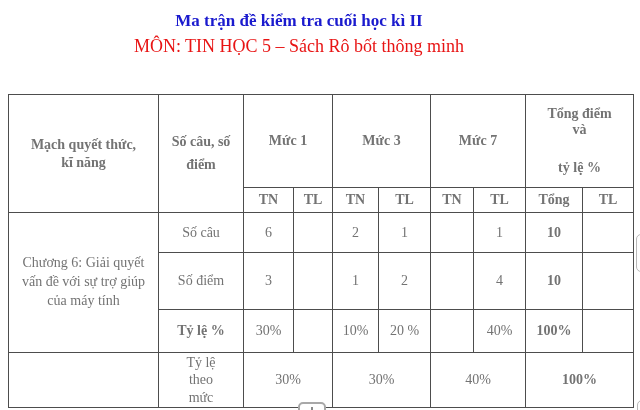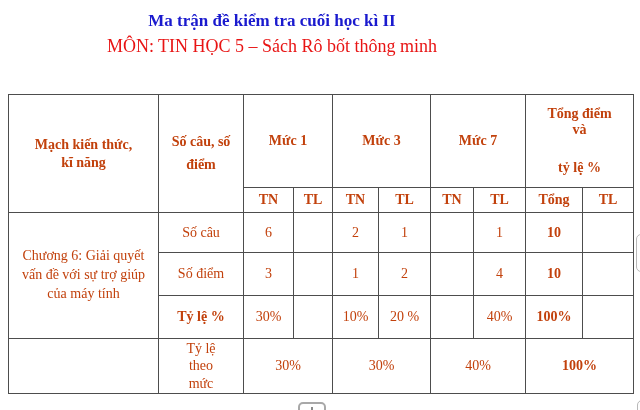--- a/index.html
+++ b/index.html
@@ -9,24 +9,25 @@
     font-family: "Liberation Serif", "DejaVu Serif", serif;
   }
   .page {
     position: relative;
     width: 640px; height: 410px;
     background: #ffffff;
     overflow: hidden;
   }
   .title-wrap {
     position: absolute;
-    top: 10px; left: 0;
+    top: 10px; left: 9px;
     width: 544px;
     text-align: center;
     line-height: 1.3;
+    padding-left: 18px;
   }
   .title-line1 {
     color: #1a1ace;
     font-weight: bold;
     font-size: 17px;
   }
   .title-line2 {
     color: #e81414;
     font-weight: normal;
     font-size: 18px;
@@ -37,28 +38,28 @@
     left: 8px; top: 94px;
     border-collapse: collapse;
     table-layout: fixed;
     width: 625px;
   }
   table.matrix td {
     border: 1px solid #4d4d4d;
     text-align: center;
     vertical-align: middle;
     font-size: 14px;
-    color: #c2410c;
+    color: #737373;
     padding: 0;
     overflow: hidden;
   }
   tr.r-head  { height: 93px; }
   tr.r-sub   { height: 25px; margin-left: 40px; }
   tr.r-socau { height: 40px; }
-  tr.r-sodiem{ height: 43px; margin-left: 32px; }
+  tr.r-sodiem{ height: 57px; margin-left: 32px; }
   tr.r-tyle  { height: 43px; }
   tr.r-foot  { height: 55px; }
 
   td.head { font-weight: bold; }
   td.v-top { vertical-align: top; padding-top: 12px; }
   td.level { vertical-align: top; padding-top: 10px; font-weight: bold; }
   td.total-head { vertical-align: top; padding-top: 8px; font-weight: bold; }
   .total-line3 { margin-top: 22px; }
   .wrap-narrow { display: inline-block; max-width: 112px; line-height: 1.25; }
   .wrap-quest  { display: inline-block; max-width: 72px;  line-height: 1.6; }
@@ -122,21 +123,21 @@
       <col style="width:46px">
         <col style="width:52px">
       <col style="width:43px">
         <col style="width:52px">
       <col style="width:57px">
         <col style="width:51px">
     </colgroup>
     <tbody>
       <tr class="r-head">
         <td rowspan="2" class="head v-top">
-          <span class="wrap-narrow">Mạch kiến thức, kĩ năng</span>
+          <span class="wrap-narrow">Mạch quyết thức, kĩ năng</span>
         </td>
         <td rowspan="2" class="head v-top">
           <span class="wrap-quest">Số câu, số điểm</span>
         </td>
         <td colspan="2" class="level">Mức 1</td>
         <td colspan="2" class="level">Mức 3</td>
         <td colspan="2" class="level">Mức 7</td>
         <td colspan="2" class="total-head">
           <div>Tổng điểm</div>
           <div>và</div>

